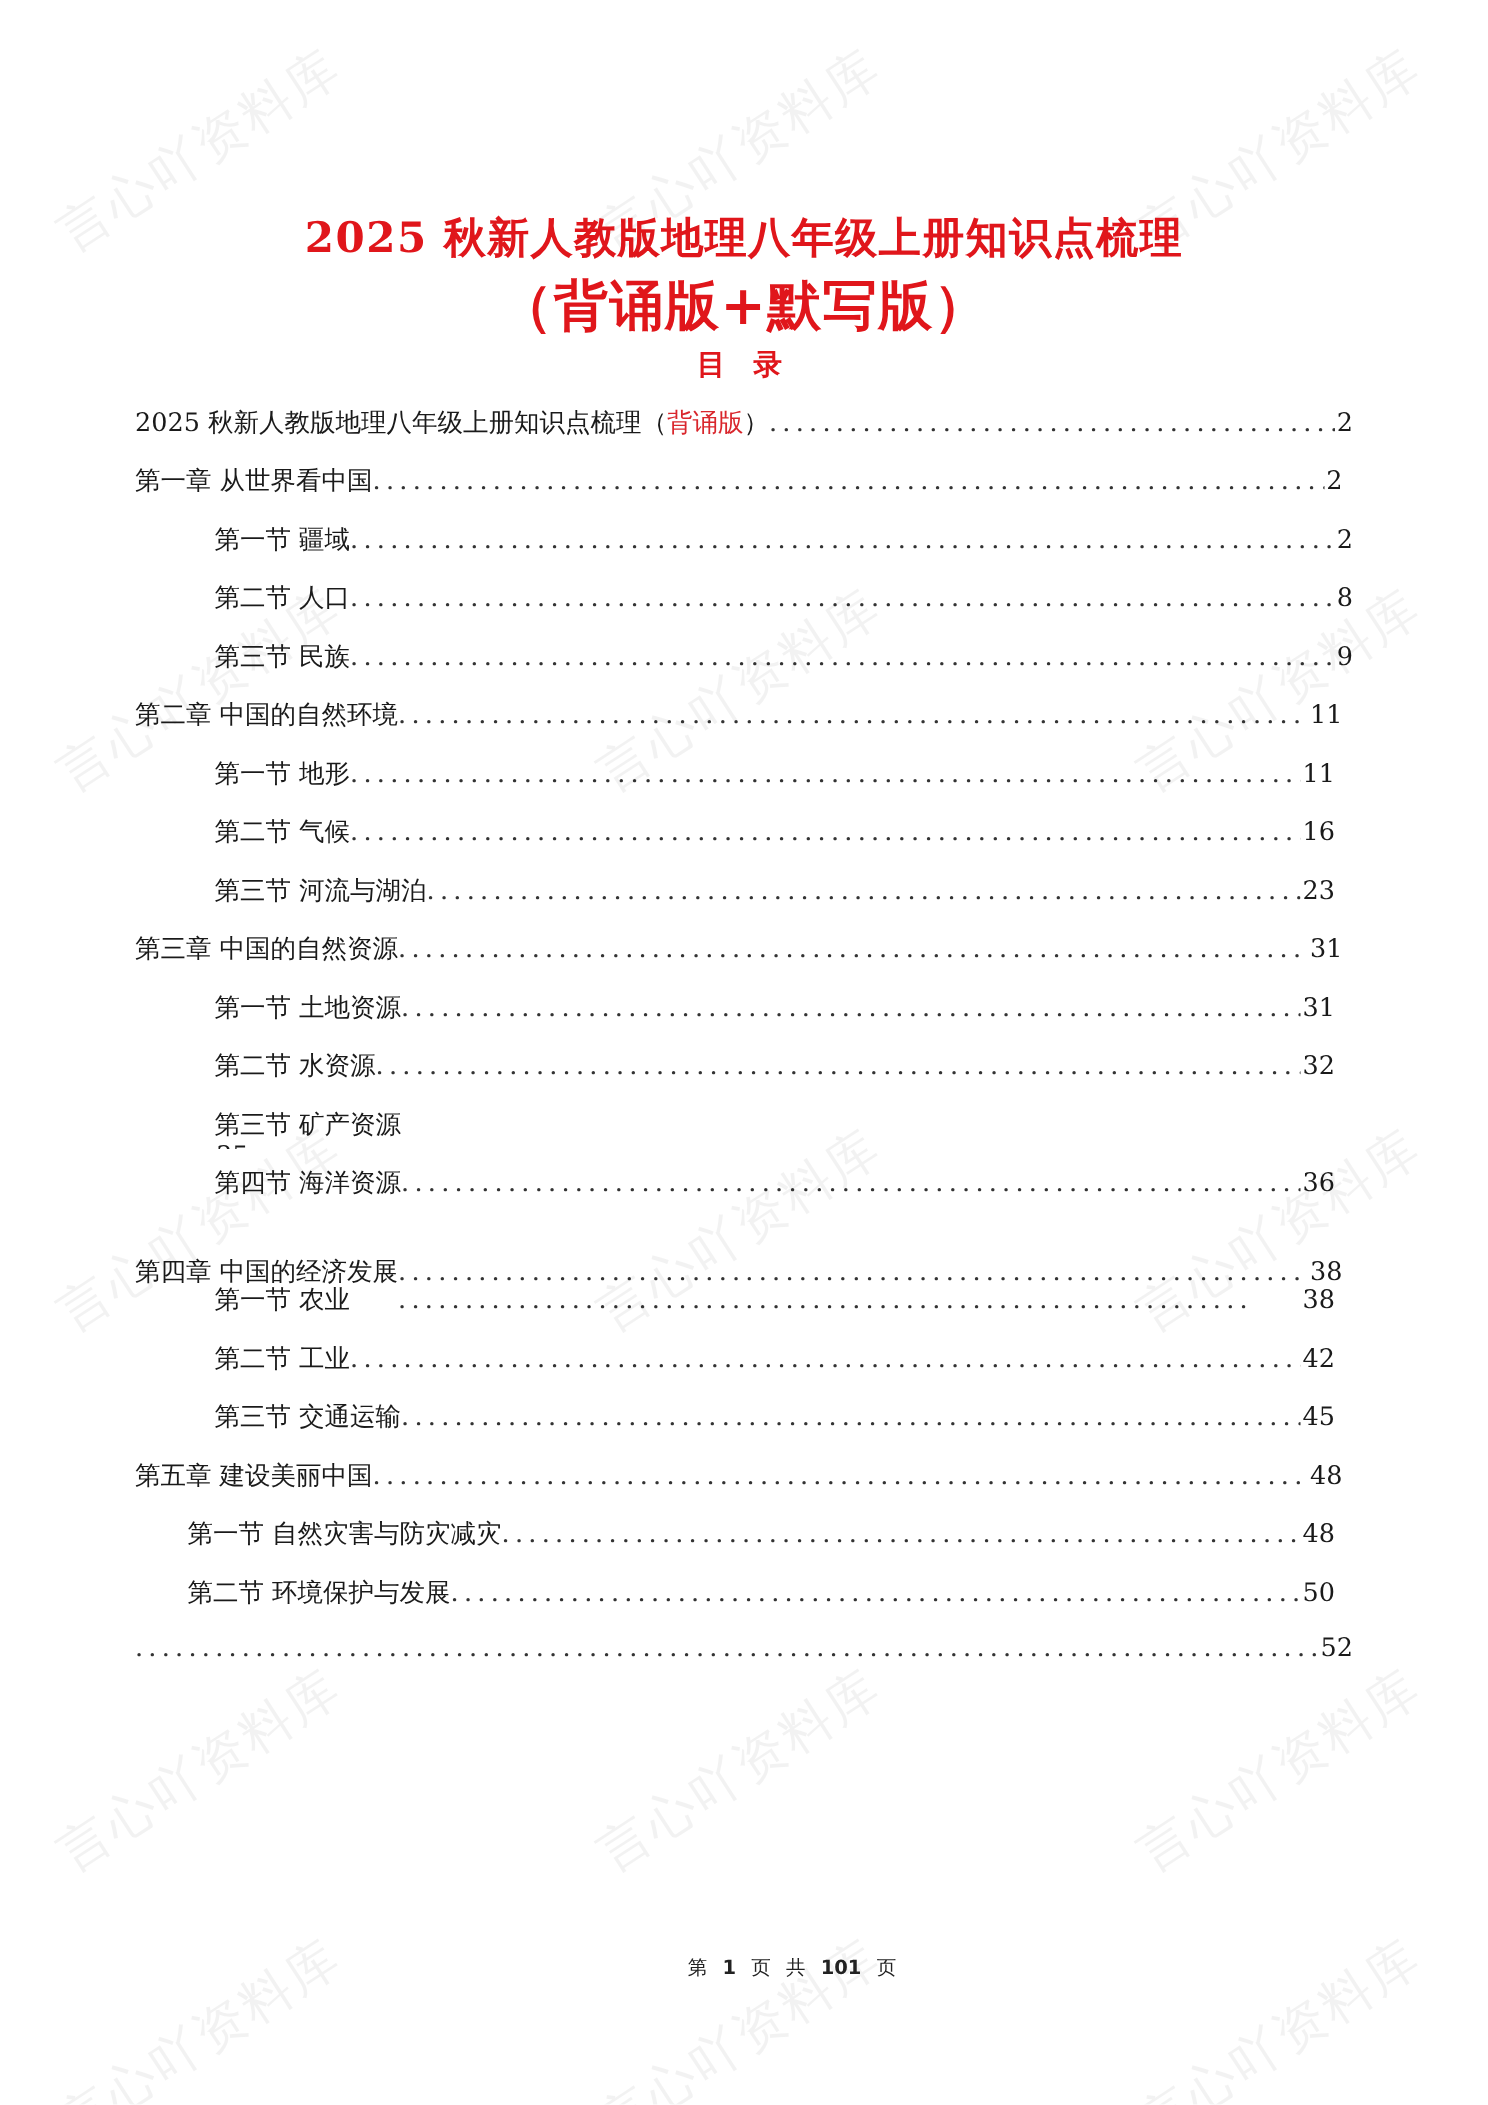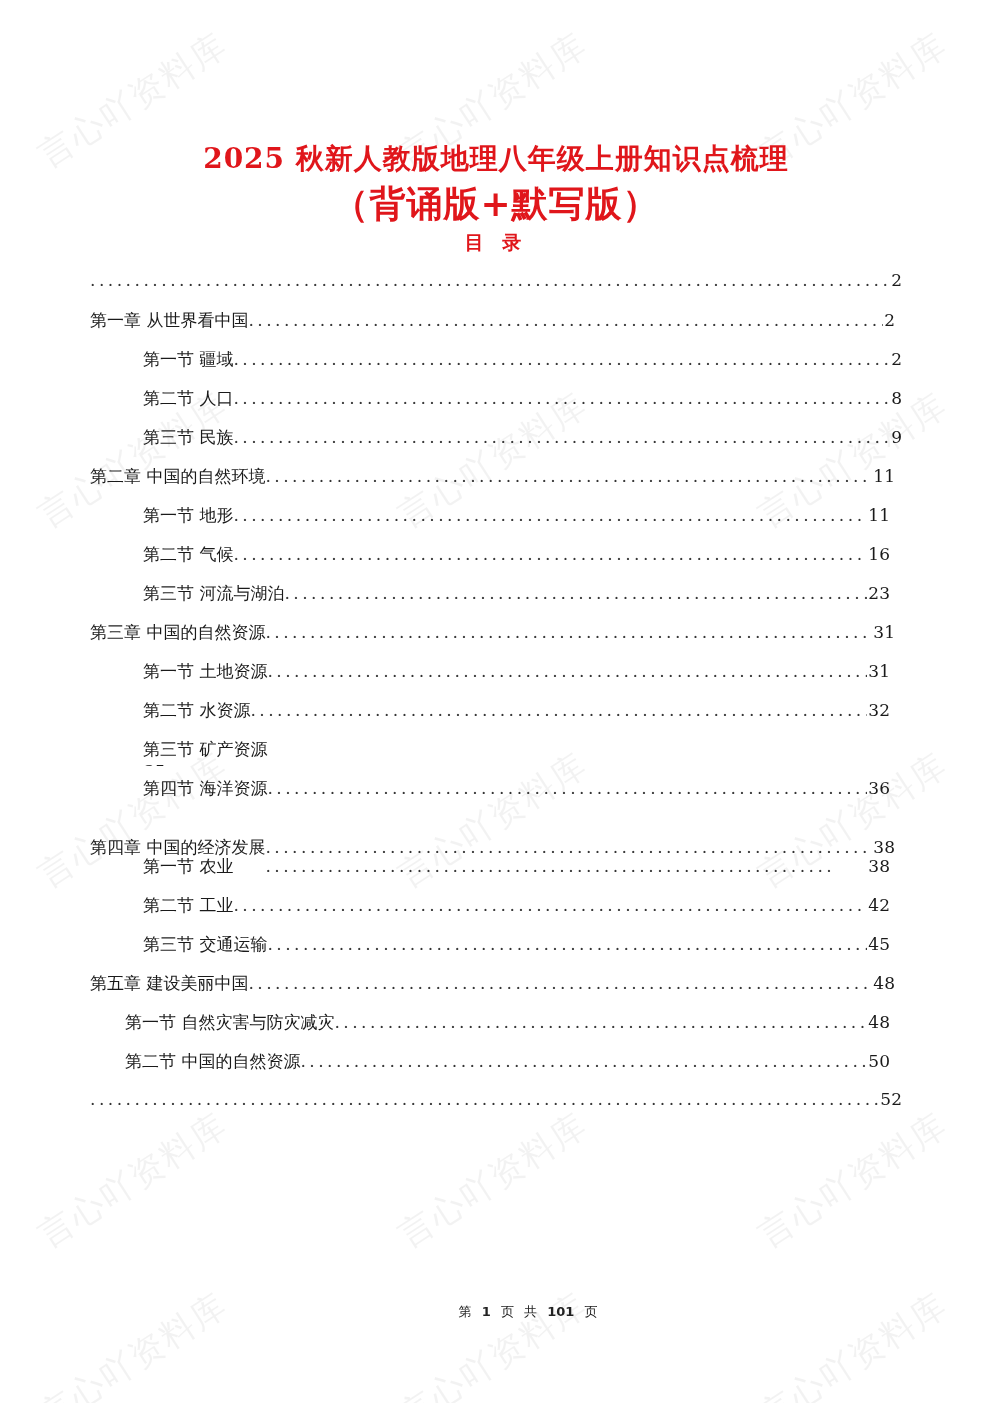--- a/index.html
+++ b/index.html
@@ -45,20 +45,21 @@
     <div class="wm" style="left: 390px; top: 1400px;">言心吖资料库</div>
     <div class="wm" style="left: 750px; top: 1400px;">言心吖资料库</div>
   </div>
 
 <div class="title1">2025 秋新人教版地理八年级上册知识点梳理</div>
 <div class="title2">（背诵版+默写版）</div>
 <div class="toc-heading">目 录</div>
 
 <div class="toc" id="toc">
     <div class="row" style="top: 0px; left: 0px; width: 812px;">
+      <span class="label"><span>2025 秋新人教版地理八年级上册知识点梳理（</span><span class="red">背诵版</span><span>）</span></span>
       <span class="dots"></span>
       <span class="page">2</span>
     </div>
     <div class="row" style="top: 39px; left: 0px; width: 805px;">
       <span class="label"><span>第一章  从世界看中国</span></span>
       <span class="dots"></span>
       <span class="page">2</span>
     </div>
     <div class="row" style="top: 78px; left: 53px; width: 759px;">
       <span class="label"><span>第一节  疆域</span></span>
@@ -144,21 +145,21 @@
       <span class="label"><span>第五章  建设美丽中国</span></span>
       <span class="dots"></span>
       <span class="page">48</span>
     </div>
     <div class="row" style="top: 741px; left: 35px; width: 765px;">
       <span class="label"><span>第一节  自然灾害与防灾减灾</span></span>
       <span class="dots"></span>
       <span class="page">48</span>
     </div>
     <div class="row" style="top: 780px; left: 35px; width: 765px;">
-      <span class="label"><span>第二节  中国的自然资源</span></span>
+      <span class="label"><span>第二节  环境保护与发展</span></span>
       <span class="dots"></span>
       <span class="page">50</span>
     </div>
     <div class="row" style="top: 819px; left: 0px; width: 812px;">
       <span class="dots"></span>
       <span class="page">52</span>
     </div>
   </div>
 
 <div class="footer">

